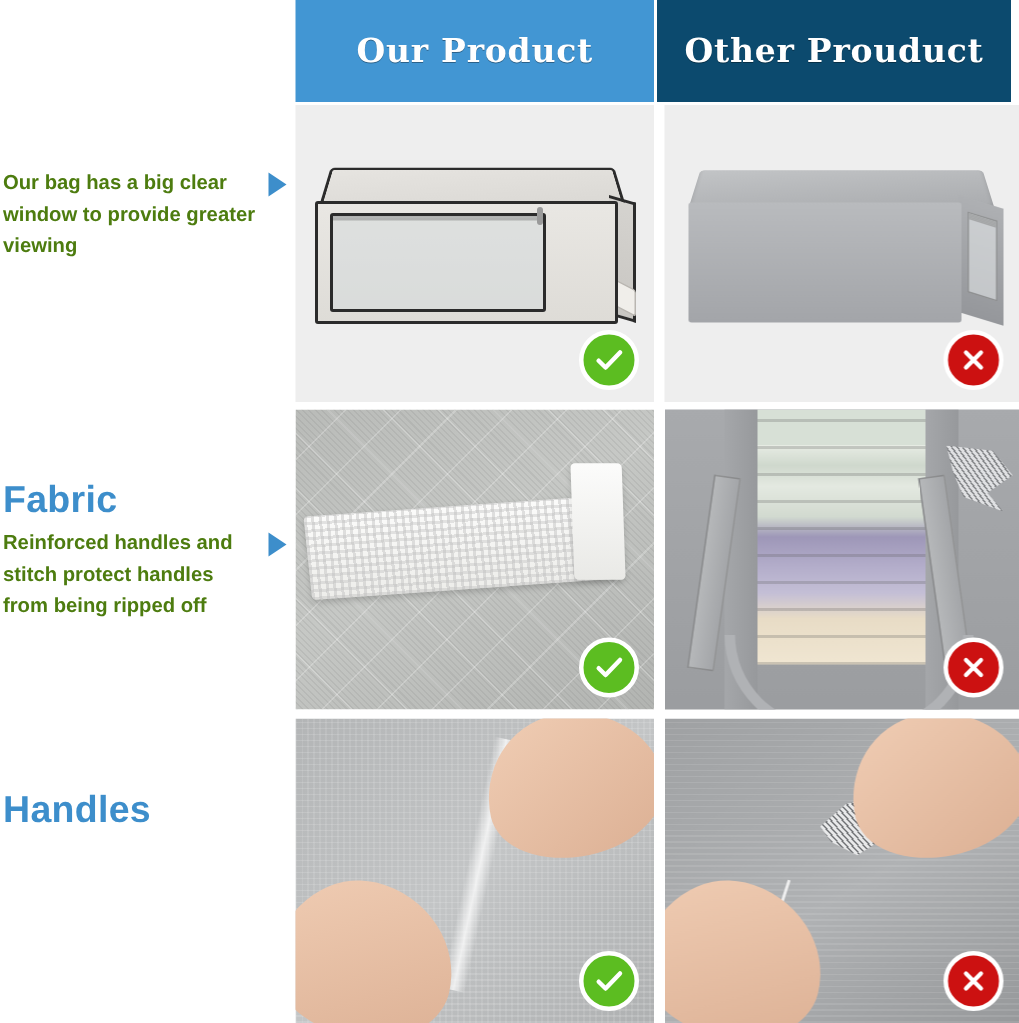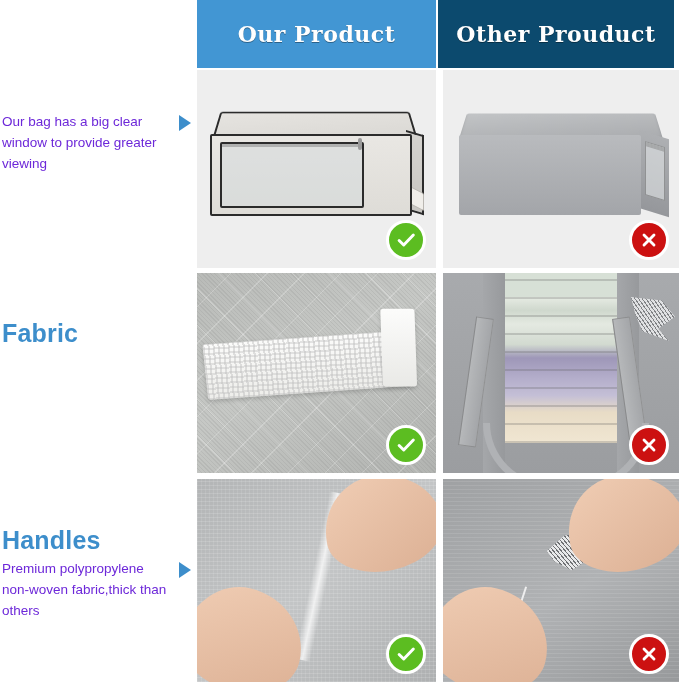--- a/index.html
+++ b/index.html
@@ -26,22 +26,22 @@
   
   .txtcol{position:absolute;left:0;width:195px;}
   .txt-1{top:112px;}
   .txt-2{top:320px;}
   .txt-3{top:527px;}
   .sec-title{
     font-size:25px;font-weight:bold;color:#3d8ecb;
     letter-spacing:.2px;margin:0 0 6px 2px;line-height:1.05;
   }
   .sec-body{
-    position:relative;font-size:13.5px;color:#6d28d9;
-    line-height:1.55;margin-left:2px;padding-right:24px;
+    position:relative;font-size:13.5px;color:#4d7c0f;
+    line-height:1.55;margin-left:2px;padding-right:24px;font-weight:bold;
   }
   .arrow{
     position:absolute;right:4px;top:3px;
     width:0;height:0;
     border-top:8px solid transparent;
     border-bottom:8px solid transparent;
     border-left:12px solid #3d8ecb;
   }
 
   
@@ -242,28 +242,28 @@
 
   <div class="txtcol txt-1">
     <div class="sec-body">
       <span>Our bag has a big clear window to provide greater viewing</span>
       <span class="arrow"></span>
     </div>
   </div>
 
   <div class="txtcol txt-2">
     <div class="sec-title">Fabric</div>
+    <div class="sec-body">
+      <span>Reinforced handles and stitch protect handles from being ripped off</span>
+      <span class="arrow"></span>
+    </div>
   </div>
 
   <div class="txtcol txt-3">
     <div class="sec-title">Handles</div>
-    <div class="sec-body">
-      <span>Premium polypropylene non-woven fabric,thick than others</span>
-      <span class="arrow"></span>
-    </div>
   </div>
 
   <div class="cell col-l row-1 bg-light">
     <div class="photo">
       <div class="bagA">
         <div class="lid"></div>
         <div class="side">
           <div class="hdl"></div>
         </div>
         <div class="body"></div>

